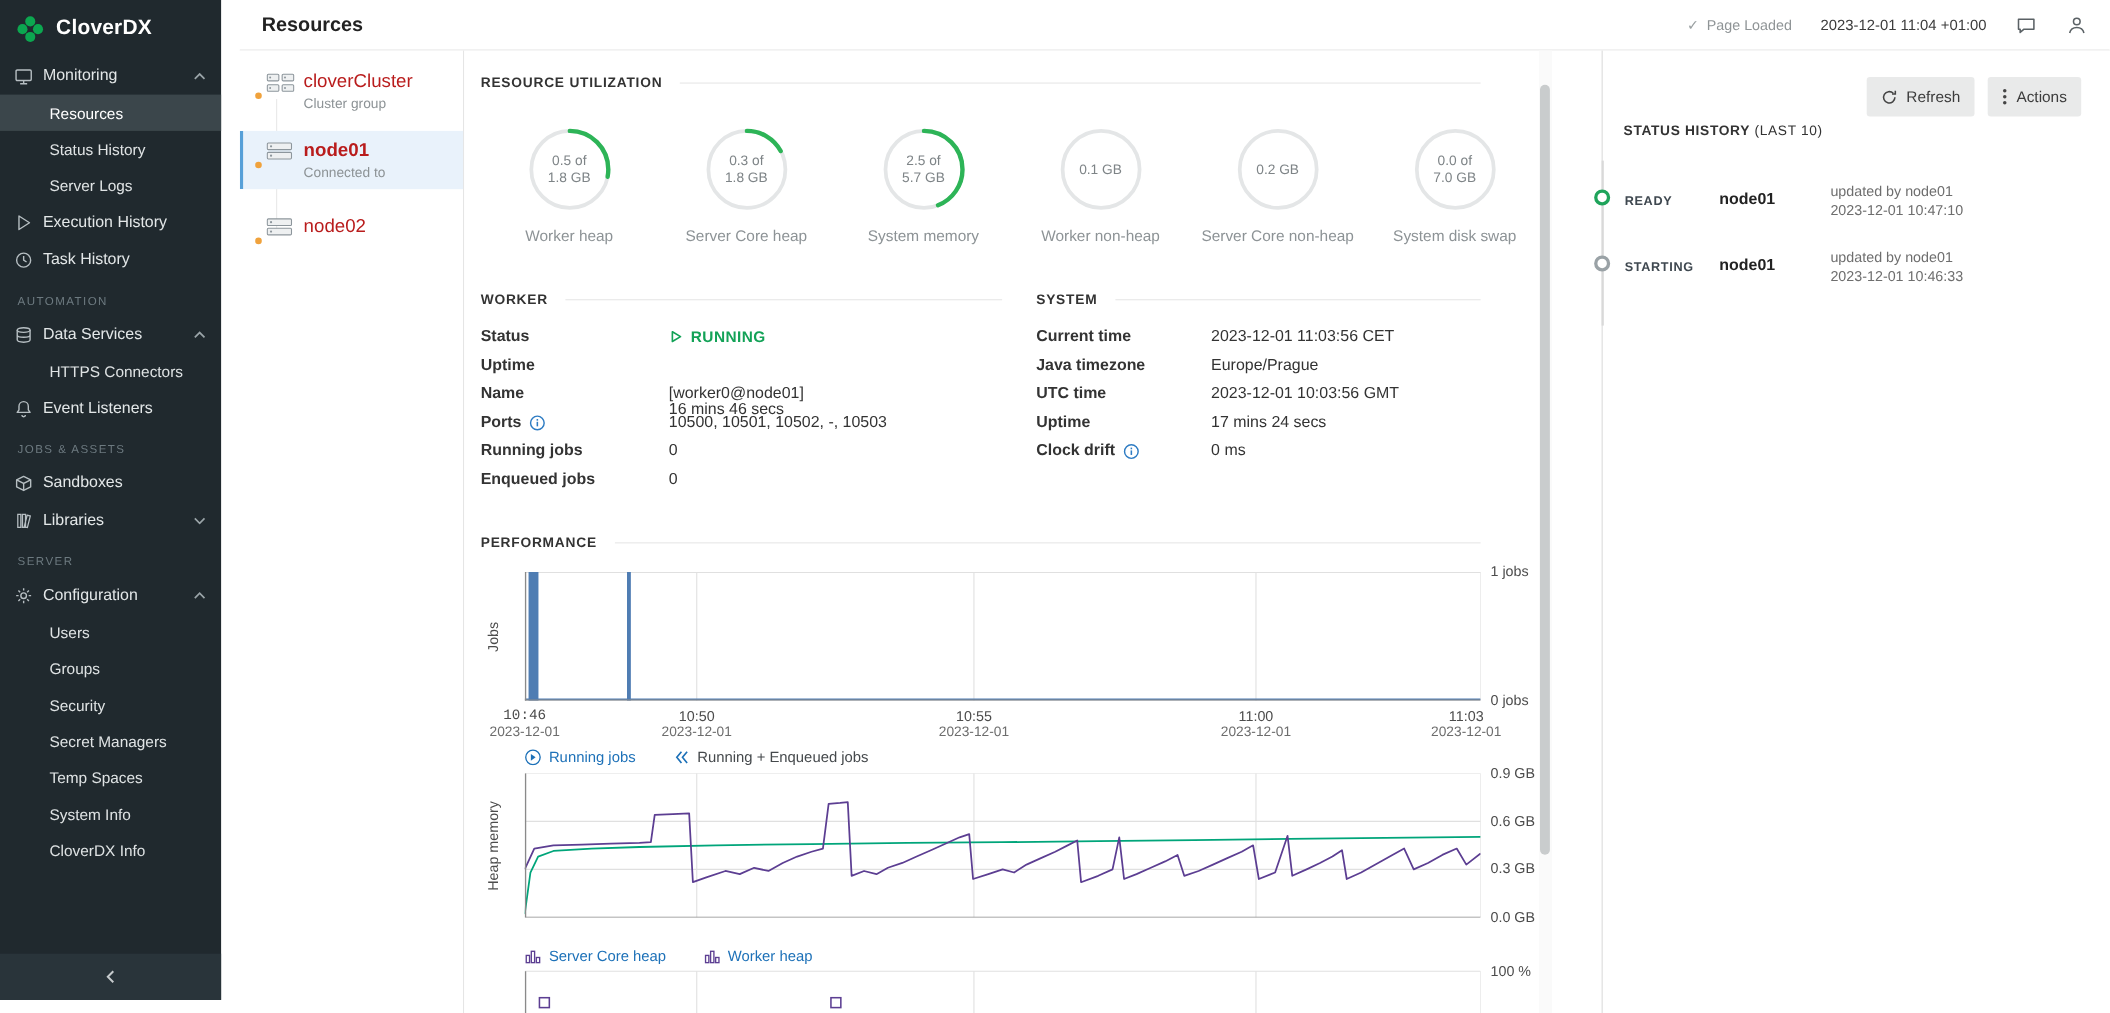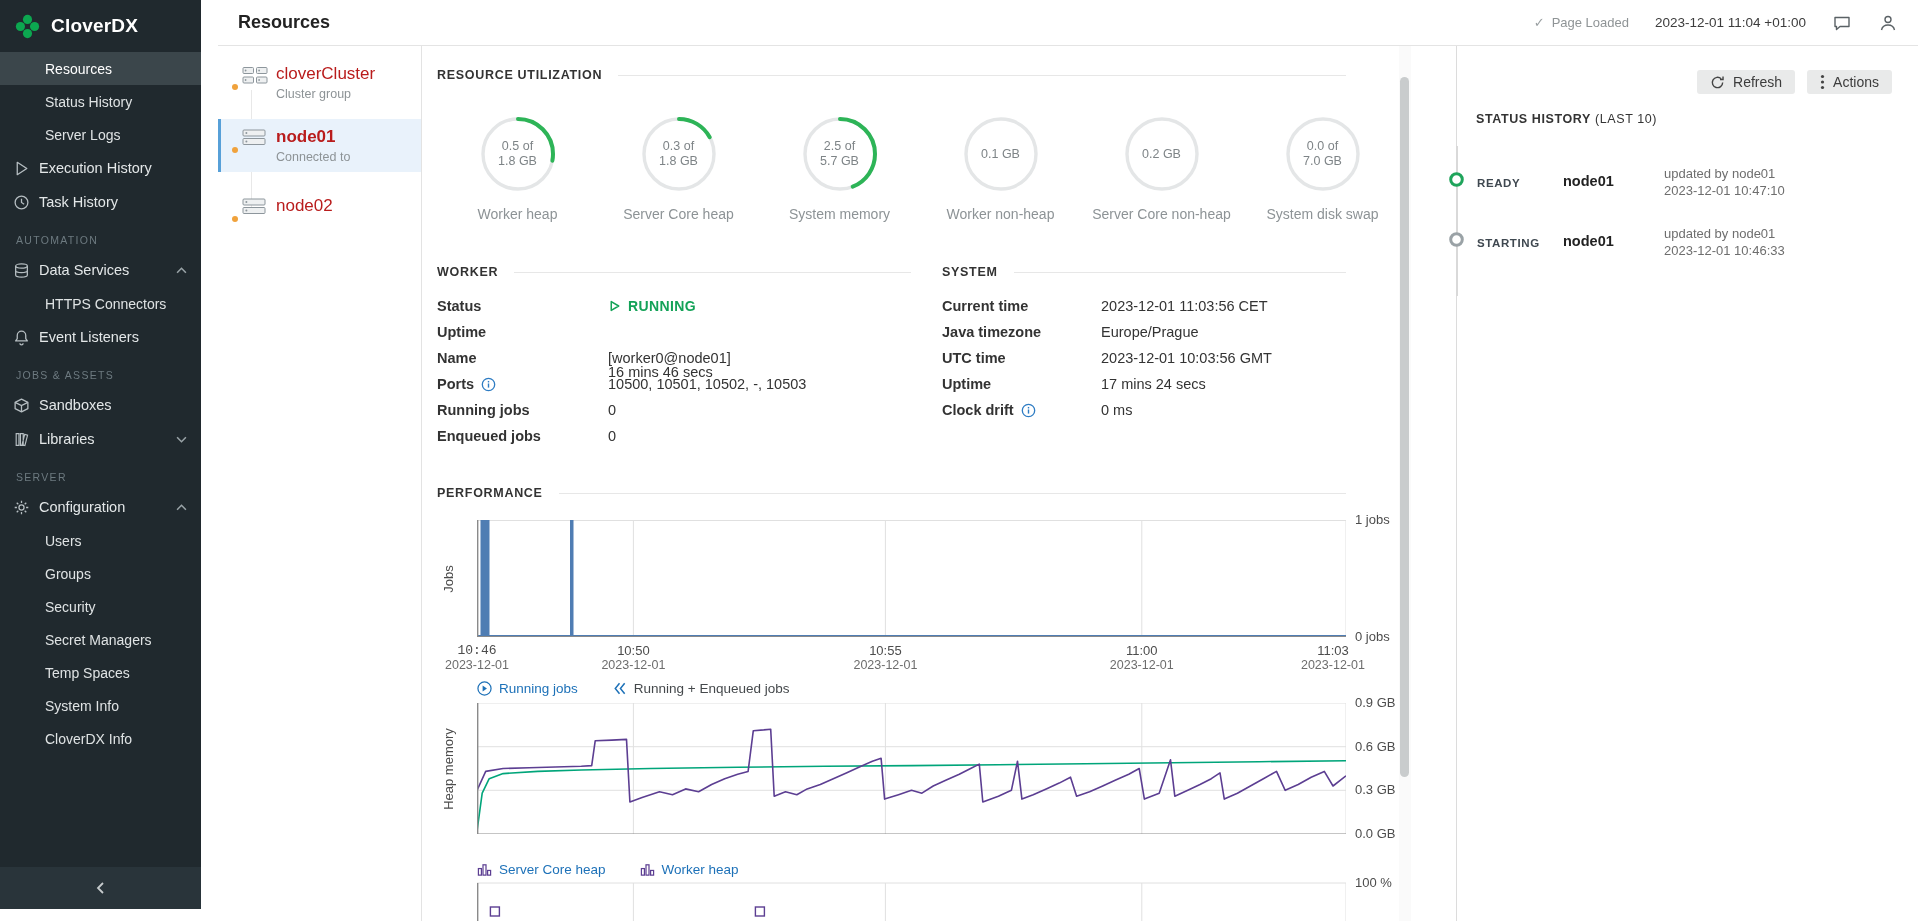--- a/index.html
+++ b/index.html
@@ -63,21 +63,21 @@
   .legend-blue{color:#1d71b8;font-size:13.5px}
   .legend-dark{color:#45494c;font-size:13.5px}
 
   
   .scroll-track{position:absolute;left:1399px;top:46px;bottom:0;width:12px;background:#fafafa}
   .scroll-thumb{position:absolute;left:1400px;top:77px;width:9px;height:700px;background:#c9cccd;border-radius:5px;cursor:pointer}
 
   
   .right-panel{position:absolute;left:1456px;top:46px;right:0;bottom:0;border-left:1px solid #dcdcdc;background:#fff}
   .rp-buttons{position:absolute;top:24px;right:26px;display:flex;gap:12px}
-  .btn{display:inline-flex;align-items:center;gap:8px;height:24px;padding:0 13px;background:#e9eaea;border:none;border-radius:3px;font-size:14px;color:#3c3c3c;font-family:inherit;cursor:pointer}
+  .btn{display:inline-flex;align-items:center;gap:8px;height:36px;padding:0 13px;background:#e9eaea;border:none;border-radius:3px;font-size:14px;color:#3c3c3c;font-family:inherit;cursor:pointer}
   .hist-title{position:absolute;top:66px;left:19px;font-size:12.5px;color:#333;letter-spacing:.6px}
   .hist-title .bold{font-weight:700}
   .timeline{position:absolute;left:-1px;top:100px;width:2px;height:150px;background:#d9d9d9}
   .hist-entry{position:absolute;left:0;right:0;height:52px}
   .hist-entry svg.h-ic{position:absolute;left:-9px;top:7px}
   .hist-status{position:absolute;left:20px;top:13px;font-size:11.5px;font-weight:700;color:#3f4850;letter-spacing:.6px}
   .hist-node{position:absolute;left:106px;top:9px;font-size:14.5px;font-weight:700;color:#222}
   .hist-meta{position:absolute;left:207px;top:1px;font-size:13px;color:#6e6e6e;line-height:17px;white-space:nowrap}
 </style>
 </head>
@@ -91,20 +91,30 @@
         <g fill="#0ca750">
           <circle cx="13" cy="6.2" r="4.4"></circle>
             <circle cx="6.2" cy="13" r="4.4"></circle>
           <circle cx="19.8" cy="13" r="4.4"></circle>
             <circle cx="13" cy="19.8" r="4.4"></circle>
         </g>
       </svg>
       <span class="brand-name">CloverDX</span>
     </div>
     <nav id="sidebar-nav">
+        <div class="nav-item">
+          <svg class="nav-ic" width="17" height="17" viewBox="0 0 16 16">
+            <rect x="1.5" y="2.5" width="13" height="9" rx="1" fill="none" stroke="currentColor" stroke-width="1.2"></rect>
+            <path d="M5 14.2h6M8 11.5v2.7" stroke="currentColor" stroke-width="1.2" fill="none"></path>
+          </svg>
+          <span class="nav-label">Monitoring</span>
+          <svg class="chev" width="11" height="7" viewBox="0 0 10 6">
+            <path d="M1 5l4-4 4 4" fill="none" stroke="currentColor" stroke-width="1.4"></path>
+          </svg>
+        </div>
         <div class="nav-sub selected">Resources</div>
         <div class="nav-sub">Status History</div>
         <div class="nav-sub">Server Logs</div>
         <div class="nav-item">
           <svg class="nav-ic" width="17" height="17" viewBox="0 0 16 16">
             <path d="M4 2.2l9 5.8-9 5.8z" fill="none" stroke="currentColor" stroke-width="1.2" stroke-linejoin="round"></path>
           </svg>
           <span class="nav-label">Execution History</span>
         </div>
         <div class="nav-item">

